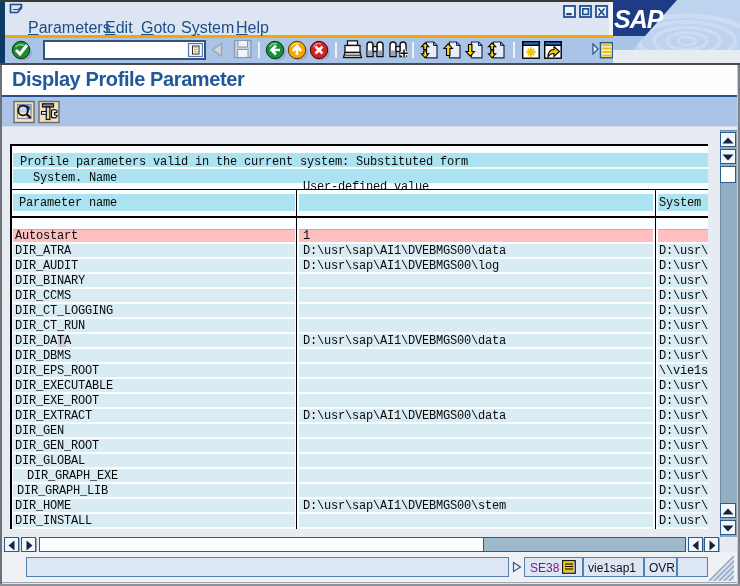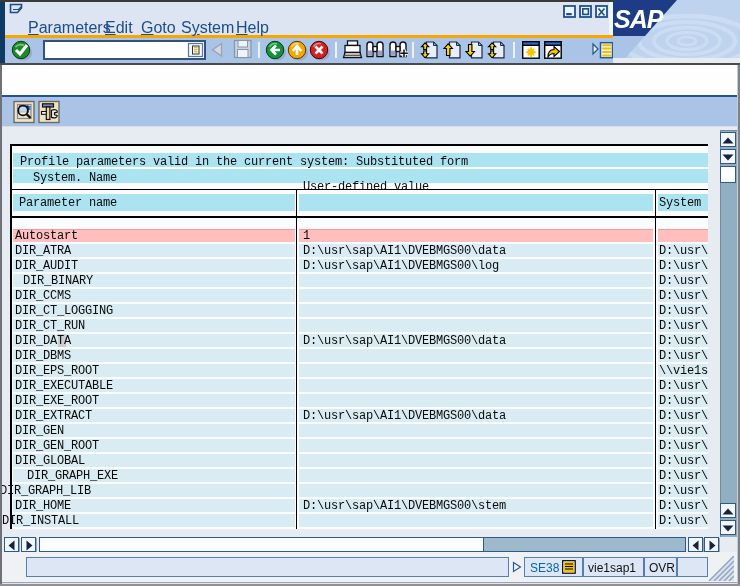--- a/index.html
+++ b/index.html
@@ -15,21 +15,21 @@
   #toolbar{left:0;top:38px;width:613px;height:25px;background:#A9C4E7;}
   #tbline{left:0;top:63px;width:740px;height:2px;background:#4a4a4a;}
   #whitestrip{left:0;top:65px;width:740px;height:30px;background:#FEFEFE;}
   #navyline{left:0;top:95px;width:740px;height:2px;background:#26518C;}
   #apptoolbar{left:0;top:97px;width:740px;height:29px;background:#A9C4E7;}
   #appline{left:0;top:126px;width:740px;height:1px;background:#D8DEE8;}
   .menu{position:absolute;top:19px;font-size:16px;color:#1D4E89;}
   .menu u{text-decoration:underline;}
   #title{left:12px;top:68px;font-size:20px;font-weight:bold;color:#20599B;letter-spacing:-0.4px;}
   
-  #logo{left:613px;top:0;width:127px;height:58px;background:#BDD3EE;overflow:hidden;}
+  #logo{left:613px;top:0;width:127px;height:50px;background:#BDD3EE;overflow:hidden;}
   
   .cyan{background:#ACE3F1;}
   .pale{background:#DAECF3;}
   .pink{background:#FFBFBF;}
   .blk{background:#000;}
   
   .sbtn{position:absolute;width:16px;height:15px;background:#F2F7FB;border:1px solid #2B5A8C;
         box-sizing:border-box;box-shadow:1px 1px 0 #98A8B8;}
   
   .panel{position:absolute;top:557px;height:20px;background:#DCE6F5;border:1px solid #5580AE;
@@ -208,20 +208,21 @@
 
     <g transform="translate(592,4)">
       <path d="M1 2 L6 7 L1 12 Z" fill="#EDF2F8" stroke="#2B5A8C" stroke-width="1.3"></path>
       <rect x="8.5" y="0.7" width="12" height="15" fill="#F2F6FB" stroke="#2B5A8C" stroke-width="1.5"></rect>
       <g stroke="#F0C000" stroke-width="2">
         <path d="M10.3 3.2 H19.2 M10.3 6.6 H19.2 M10.3 10 H19.2 M10.3 13.4 H19.2"></path>
       </g>
     </g>
   </svg>
 
+  <div class="abs" id="title">Display Profile Parameter</div>
 
   <svg class="abs" style="left:0;top:97px" width="80" height="29" viewBox="0 0 80 29">
     <rect x="14" y="4.5" width="20" height="21" fill="#EFE3BF" stroke="#6A6A6A" stroke-width="1.4"></rect>
     <g>
       <rect x="17.5" y="7.5" width="13.5" height="14" fill="none" stroke="#8888AA" stroke-width="1.2"></rect>
       <rect x="26" y="9" width="4.5" height="4" fill="#2D7FD0"></rect>
       <rect x="19.5" y="9" width="8.5" height="6" fill="#2D7FD0" stroke="#111" stroke-width="1"></rect>
       <circle cx="23" cy="13.5" r="4.8" fill="#FFFFFF" opacity="0.7"></circle>
       <circle cx="23" cy="13.5" r="4.8" fill="none" stroke="#111" stroke-width="1.7"></circle>
       <path d="M26.5 17 L30.5 21" stroke="#111" stroke-width="2.4"></path>
@@ -266,21 +267,21 @@
   <div class="abs mono" style="left:659px;top:244px">D:\usr\</div>
   <div class="abs pale" style="left:13px;top:259px;width:282px;height:13px"></div>
   <div class="abs pale" style="left:299px;top:259px;width:354px;height:13px"></div>
   <div class="abs pale" style="left:658px;top:259px;width:50px;height:13px"></div>
   <div class="abs mono" style="left:15px;top:259px">DIR_AUDIT</div>
   <div class="abs mono" style="left:303px;top:259px">D:\usr\sap\AI1\DVEBMGS00\log</div>
   <div class="abs mono" style="left:659px;top:259px">D:\usr\</div>
   <div class="abs pale" style="left:13px;top:274px;width:282px;height:13px"></div>
   <div class="abs pale" style="left:299px;top:274px;width:354px;height:13px"></div>
   <div class="abs pale" style="left:658px;top:274px;width:50px;height:13px"></div>
-  <div class="abs mono" style="left:23px;top:274px">DIR_BINARY</div>
+  <div class="abs mono" style="left:15px;top:274px">DIR_BINARY</div>
   <div class="abs mono" style="left:659px;top:274px">D:\usr\</div>
   <div class="abs pale" style="left:13px;top:289px;width:282px;height:13px"></div>
   <div class="abs pale" style="left:299px;top:289px;width:354px;height:13px"></div>
   <div class="abs pale" style="left:658px;top:289px;width:50px;height:13px"></div>
   <div class="abs mono" style="left:15px;top:289px">DIR_CCMS</div>
   <div class="abs mono" style="left:659px;top:289px">D:\usr\</div>
   <div class="abs pale" style="left:13px;top:304px;width:282px;height:13px"></div>
   <div class="abs pale" style="left:299px;top:304px;width:354px;height:13px"></div>
   <div class="abs pale" style="left:658px;top:304px;width:50px;height:13px"></div>
   <div class="abs mono" style="left:15px;top:304px">DIR_CT_LOGGING</div>
@@ -339,32 +340,32 @@
   <div class="abs mono" style="left:15px;top:454px">DIR_GLOBAL</div>
   <div class="abs mono" style="left:659px;top:454px">D:\usr\</div>
   <div class="abs pale" style="left:13px;top:469px;width:282px;height:13px"></div>
   <div class="abs pale" style="left:299px;top:469px;width:354px;height:13px"></div>
   <div class="abs pale" style="left:658px;top:469px;width:50px;height:13px"></div>
   <div class="abs mono" style="left:27px;top:469px">DIR_GRAPH_EXE</div>
   <div class="abs mono" style="left:659px;top:469px">D:\usr\</div>
   <div class="abs pale" style="left:13px;top:484px;width:282px;height:13px"></div>
   <div class="abs pale" style="left:299px;top:484px;width:354px;height:13px"></div>
   <div class="abs pale" style="left:658px;top:484px;width:50px;height:13px"></div>
-  <div class="abs mono" style="left:0;top:484px">DIR_GRAPH_LIB</div>
+  <div class="abs mono" style="left:17px;top:484px">DIR_GRAPH_LIB</div>
   <div class="abs mono" style="left:659px;top:484px">D:\usr\</div>
   <div class="abs pale" style="left:13px;top:499px;width:282px;height:13px"></div>
   <div class="abs pale" style="left:299px;top:499px;width:354px;height:13px"></div>
   <div class="abs pale" style="left:658px;top:499px;width:50px;height:13px"></div>
   <div class="abs mono" style="left:15px;top:499px">DIR_HOME</div>
   <div class="abs mono" style="left:303px;top:499px">D:\usr\sap\AI1\DVEBMGS00\stem</div>
   <div class="abs mono" style="left:659px;top:499px">D:\usr\</div>
   <div class="abs pale" style="left:13px;top:514px;width:282px;height:13px"></div>
   <div class="abs pale" style="left:299px;top:514px;width:354px;height:13px"></div>
   <div class="abs pale" style="left:658px;top:514px;width:50px;height:13px"></div>
-  <div class="abs mono" style="left:2px;top:514px">DIR_INSTALL</div>
+  <div class="abs mono" style="left:15px;top:514px">DIR_INSTALL</div>
   <div class="abs mono" style="left:659px;top:514px">D:\usr\</div>
   </div>
 
   <div id="sbars">
   <div class="abs" style="left:720px;top:130px;width:16px;height:406px;background:#92AEC2;border-left:1px solid #6E8CA3;border-top:1px solid #6E8CA3"></div>
   <div class="sbtn" style="left:720px;top:132px"><svg width="14" height="13" viewBox="0 0 14 13">
           <polygon points="7,3.5 12.5,9.5 1.5,9.5" fill="#16233F"></polygon>
         </svg></div>
   <div class="sbtn" style="left:720px;top:149px"><svg width="14" height="13" viewBox="0 0 14 13">
           <polygon points="1.5,3.5 12.5,3.5 7,9.5" fill="#16233F"></polygon>
@@ -395,21 +396,21 @@
   <div id="status">
   <div class="abs" style="left:0px;top:552px;width:740px;height:30px;background:#EFF1F4"></div>
   <div class="panel" style="left:26px;width:483px"></div>
   <svg class="abs" style="left:511px;top:561px" width="12" height="12" viewBox="0 0 12 12">
         <path d="M2.5 1.5 L9.5 6 L2.5 10.5 Z" fill="#EDF2F8" stroke="#2B5A8C" stroke-width="1.2"></path>
       </svg>
   <div class="panel" style="left:524px;width:59px"></div>
   <div class="panel" style="left:583px;width:61px"></div>
   <div class="panel" style="left:644px;width:33px"></div>
   <div class="panel" style="left:677px;width:31px"></div>
-  <div class="abs" style="left:530px;top:561px;font-size:12px;color:#0369a1">SE38</div>
+  <div class="abs" style="left:530px;top:561px;font-size:12px;color:#701a75">SE38</div>
   <svg class="abs" style="left:562px;top:560px" width="14" height="14" viewBox="0 0 14 14">
         <rect x="0.7" y="0.7" width="12.5" height="12.5" fill="#FFFFFF" stroke="#000" stroke-width="1.2"></rect>
         <rect x="2" y="2" width="10" height="10" fill="#F5C400"></rect>
         <path d="M3 4 H11 M3 6.5 H11 M3 9 H11" stroke="#000" stroke-width="1.2"></path>
         <path d="M1.5 1.5 L5 5" stroke="#fff" stroke-width="0"></path>
       </svg>
   <div class="abs" style="left:588px;top:561px;font-size:12px;color:#111">vie1sap1</div>
   <div class="abs" style="left:649px;top:561px;font-size:12px;color:#111">OVR</div>
   <svg class="abs" style="left:706px;top:556px" width="28" height="25" viewBox="0 0 28 25">
         <polygon points="28,0 28,25 3,25" fill="#DDE3EC"></polygon>

